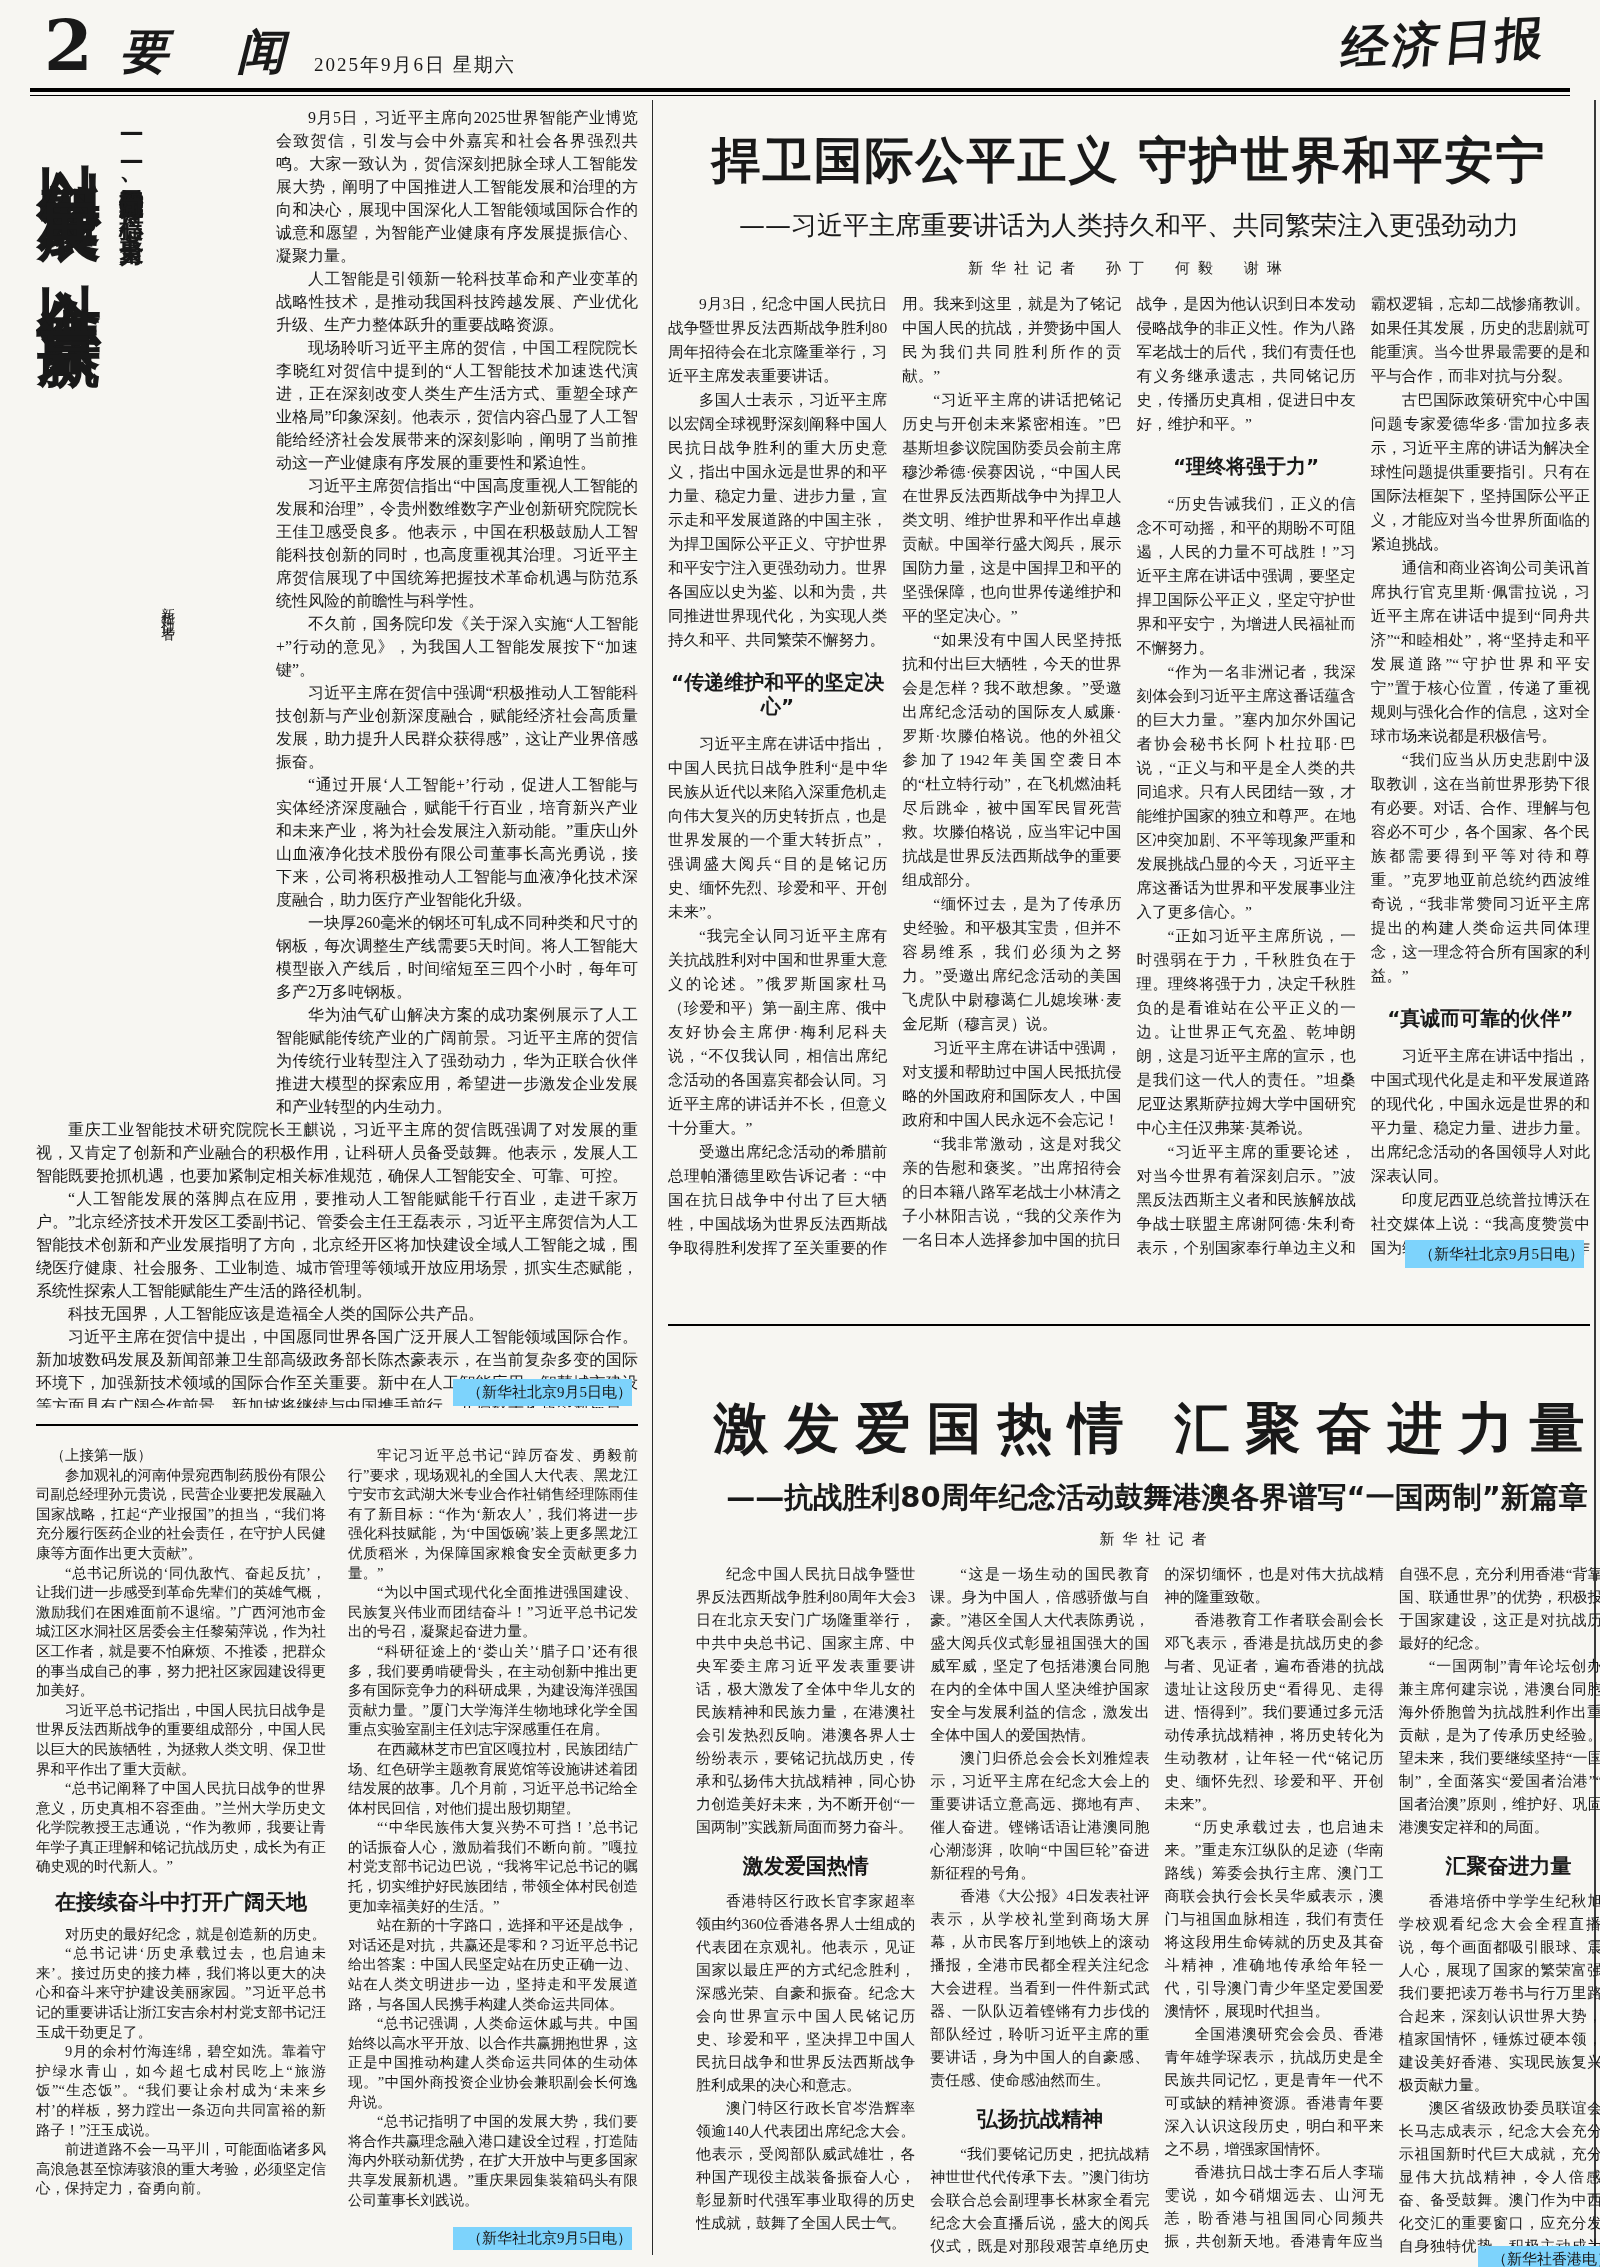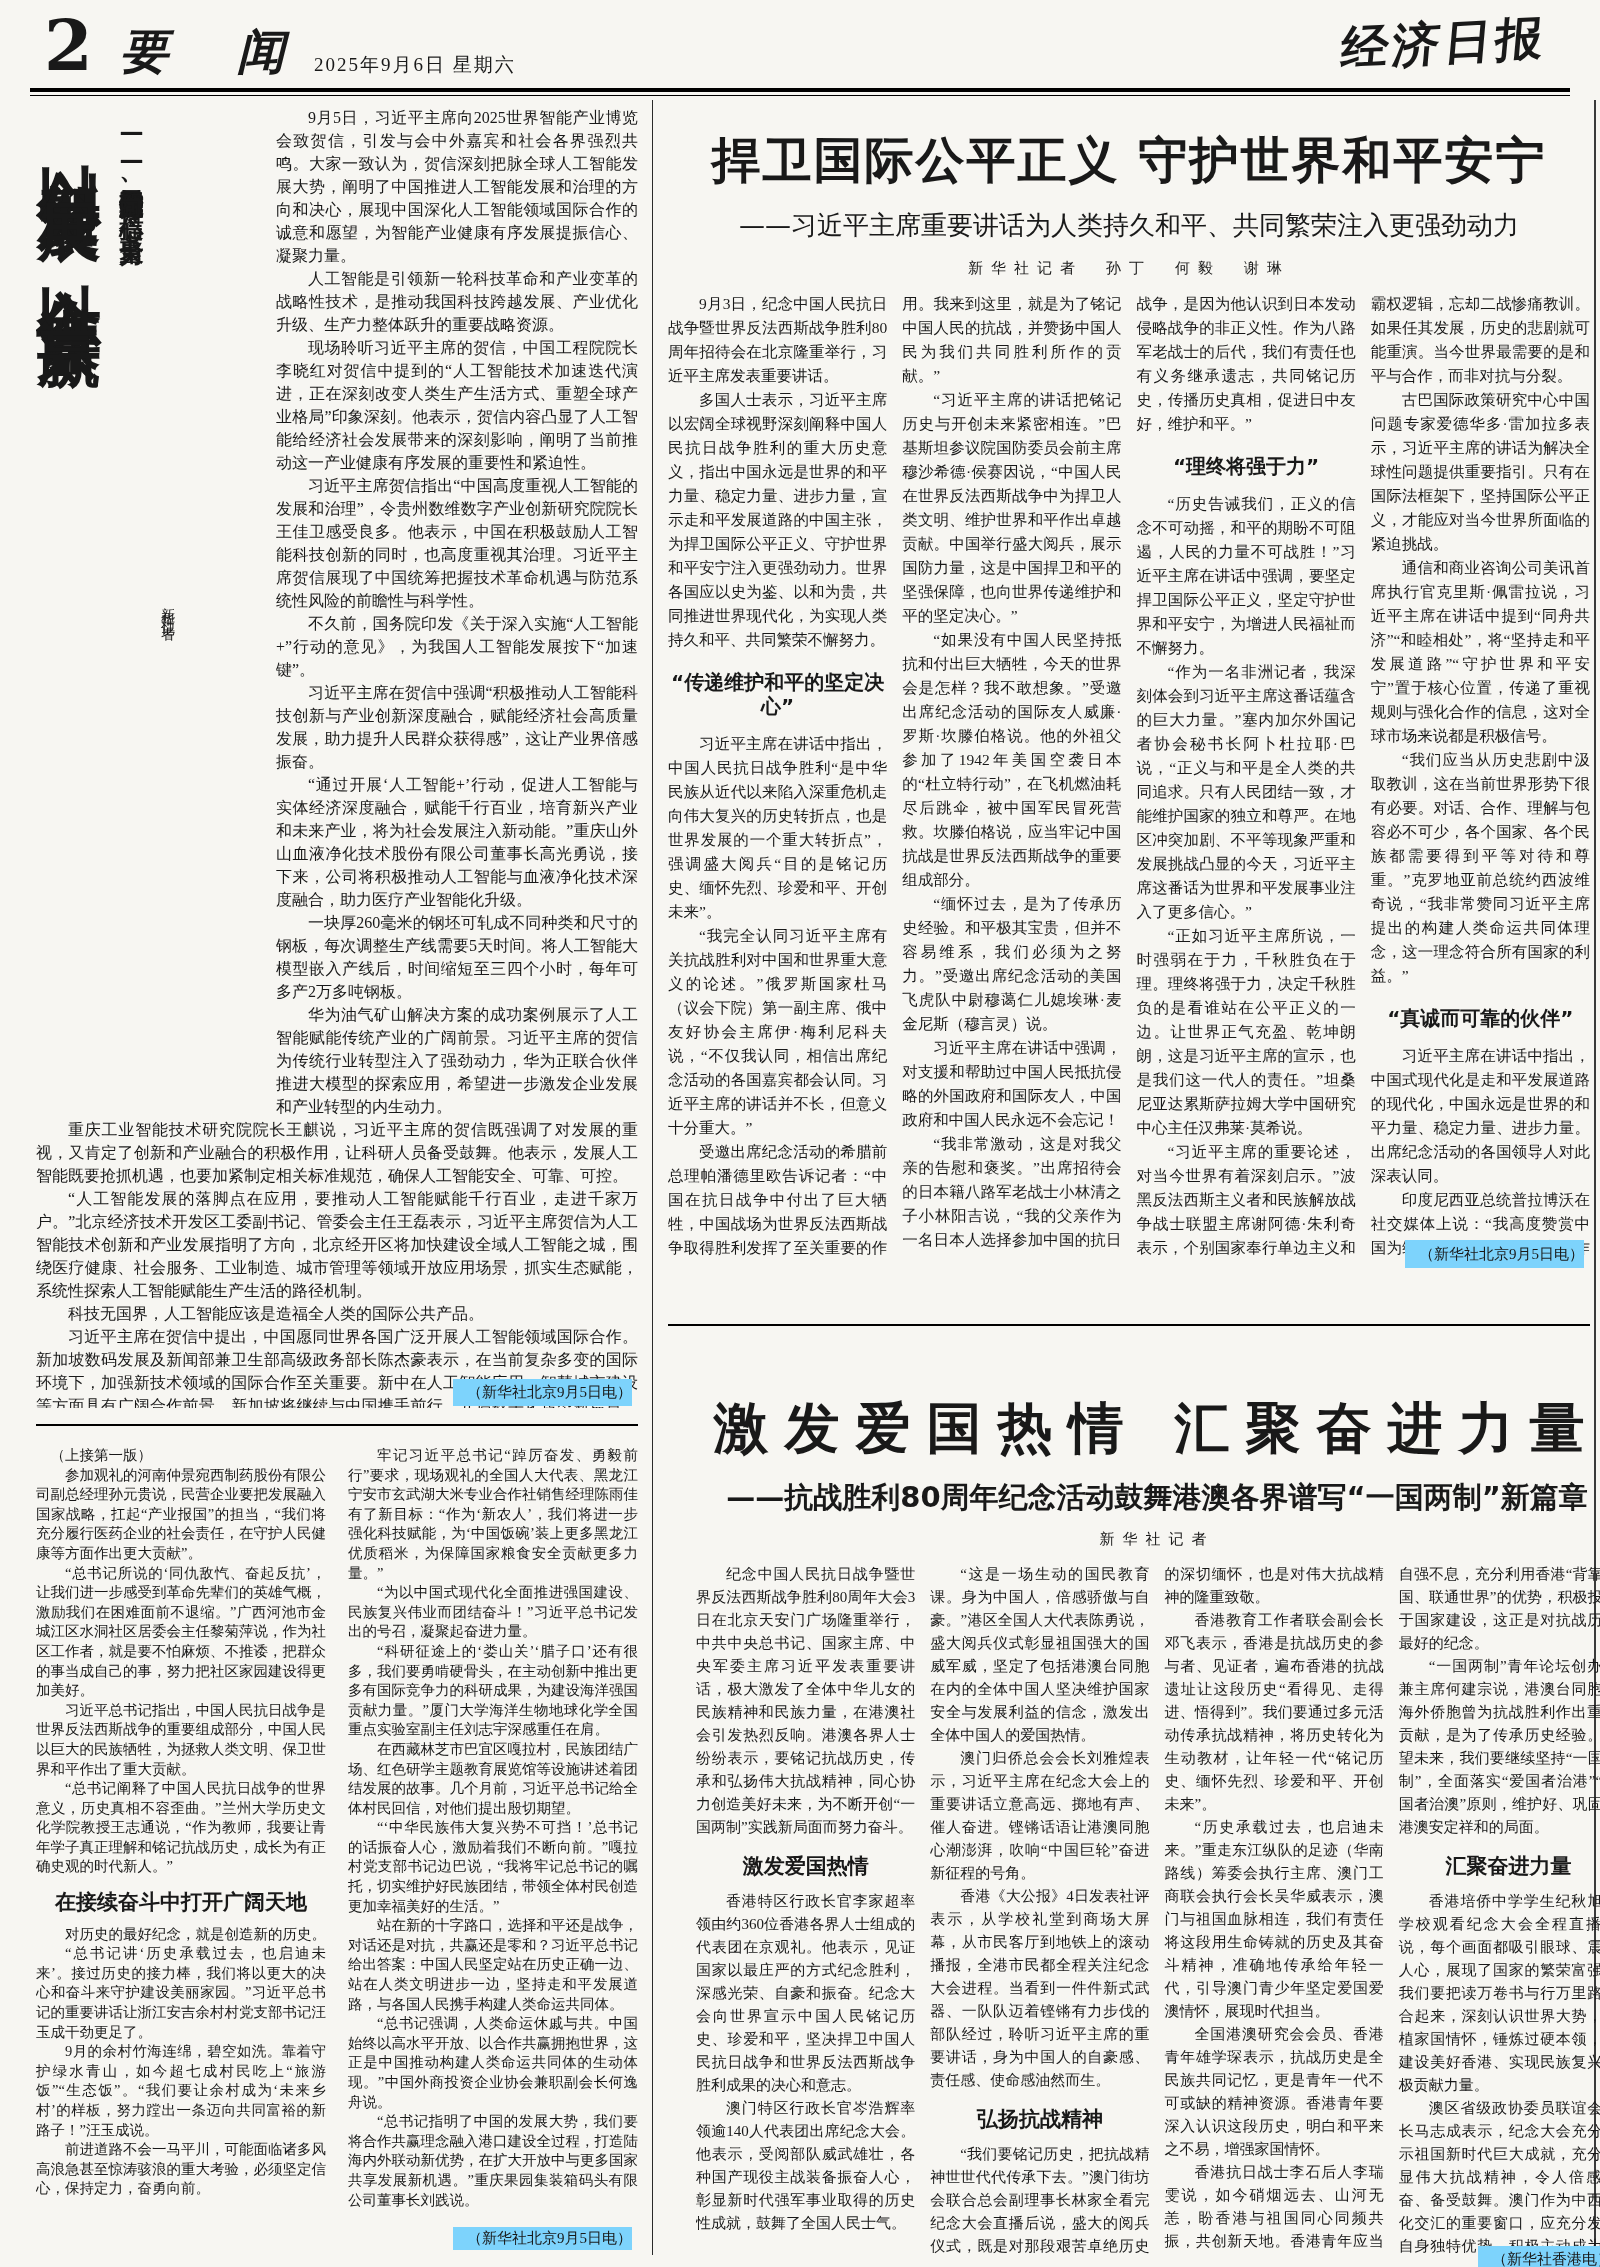--- a/index.html
+++ b/index.html
@@ -125,21 +125,21 @@
   <div class="r1-box">
     <h1>捍卫国际公平正义  守护世界和平安宁</h1>
     <h2>——习近平主席重要讲话为人类持久和平、共同繁荣注入更强劲动力</h2>
     <div class="byline">新华社记者　孙丁　何毅　谢琳</div>
     <div class="r1-body">
       <div>
           <p class="para">9月3日，纪念中国人民抗日战争暨世界反法西斯战争胜利80周年招待会在北京隆重举行，习近平主席发表重要讲话。</p>
           <p class="para">多国人士表示，习近平主席以宏阔全球视野深刻阐释中国人民抗日战争胜利的重大历史意义，指出中国永远是世界的和平力量、稳定力量、进步力量，宣示走和平发展道路的中国主张，为捍卫国际公平正义、守护世界和平安宁注入更强劲动力。世界各国应以史为鉴、以和为贵，共同推进世界现代化，为实现人类持久和平、共同繁荣不懈努力。</p>
           <h3 class="sub-head">“传递维护和平的坚定决心”</h3>
           <p class="para">习近平主席在讲话中指出，中国人民抗日战争胜利“是中华民族从近代以来陷入深重危机走向伟大复兴的历史转折点，也是世界发展的一个重大转折点”，强调盛大阅兵“目的是铭记历史、缅怀先烈、珍爱和平、开创未来”。</p>
-          <p class="para">“我完全认同习近平主席有关抗战胜利对中国和世界重大意义的论述。”俄罗斯国家杜马（议会下院）第一副主席、俄中友好协会主席伊·梅利尼科夫说，“不仅我认同，相信出席纪念活动的各国嘉宾都会认同。习近平主席的讲话并不长，但意义十分重大。”</p>
+          <p class="para">“我完全认同习近平主席有关抗战胜利对中国和世界重大意义的论述。”俄罗斯国家杜马（珍爱和平）第一副主席、俄中友好协会主席伊·梅利尼科夫说，“不仅我认同，相信出席纪念活动的各国嘉宾都会认同。习近平主席的讲话并不长，但意义十分重大。”</p>
           <p class="para">受邀出席纪念活动的希腊前总理帕潘德里欧告诉记者：“中国在抗日战争中付出了巨大牺牲，中国战场为世界反法西斯战争取得胜利发挥了至关重要的作用。我来到这里，就是为了铭记中国人民的抗战，并赞扬中国人民为我们共同胜利所作的贡献。”</p>
           <p class="para">“习近平主席的讲话把铭记历史与开创未来紧密相连。”巴基斯坦参议院国防委员会前主席穆沙希德·侯赛因说，“中国人民在世界反法西斯战争中为捍卫人类文明、维护世界和平作出卓越贡献。中国举行盛大阅兵，展示国防力量，这是中国捍卫和平的坚强保障，也向世界传递维护和平的坚定决心。”</p>
           <p class="para">“如果没有中国人民坚持抵抗和付出巨大牺牲，今天的世界会是怎样？我不敢想象。”受邀出席纪念活动的国际友人威廉·罗斯·坎滕伯格说。他的外祖父参加了1942年美国空袭日本的“杜立特行动”，在飞机燃油耗尽后跳伞，被中国军民冒死营救。坎滕伯格说，应当牢记中国抗战是世界反法西斯战争的重要组成部分。</p>
           <p class="para">“缅怀过去，是为了传承历史经验。和平极其宝贵，但并不容易维系，我们必须为之努力。”受邀出席纪念活动的美国飞虎队中尉穆蔼仁儿媳埃琳·麦金尼斯（穆言灵）说。</p>
           <p class="para">习近平主席在讲话中强调，对支援和帮助过中国人民抵抗侵略的外国政府和国际友人，中国政府和中国人民永远不会忘记！</p>
           <p class="para">“我非常激动，这是对我父亲的告慰和褒奖。”出席招待会的日本籍八路军老战士小林清之子小林阳吉说，“我的父亲作为一名日本人选择参加中国的抗日战争，是因为他认识到日本发动侵略战争的非正义性。作为八路军老战士的后代，我们有责任也有义务继承遗志，共同铭记历史，传播历史真相，促进日中友好，维护和平。”</p>
           <h3 class="sub-head">“理终将强于力”</h3>
           <p class="para">“历史告诫我们，正义的信念不可动摇，和平的期盼不可阻遏，人民的力量不可战胜！”习近平主席在讲话中强调，要坚定捍卫国际公平正义，坚定守护世界和平安宁，为增进人民福祉而不懈努力。</p>
           <p class="para">“作为一名非洲记者，我深刻体会到习近平主席这番话蕴含的巨大力量。”塞内加尔外国记者协会秘书长阿卜杜拉耶·巴说，“正义与和平是全人类的共同追求。只有人民团结一致，才能维护国家的独立和尊严。在地区冲突加剧、不平等现象严重和发展挑战凸显的今天，习近平主席这番话为世界和平发展事业注入了更多信心。”</p>
           <p class="para">“正如习近平主席所说，一时强弱在于力，千秋胜负在于理。理终将强于力，决定千秋胜负的是看谁站在公平正义的一边。让世界正气充盈、乾坤朗朗，这是习近平主席的宣示，也是我们这一代人的责任。”坦桑尼亚达累斯萨拉姆大学中国研究中心主任汉弗莱·莫希说。</p>

